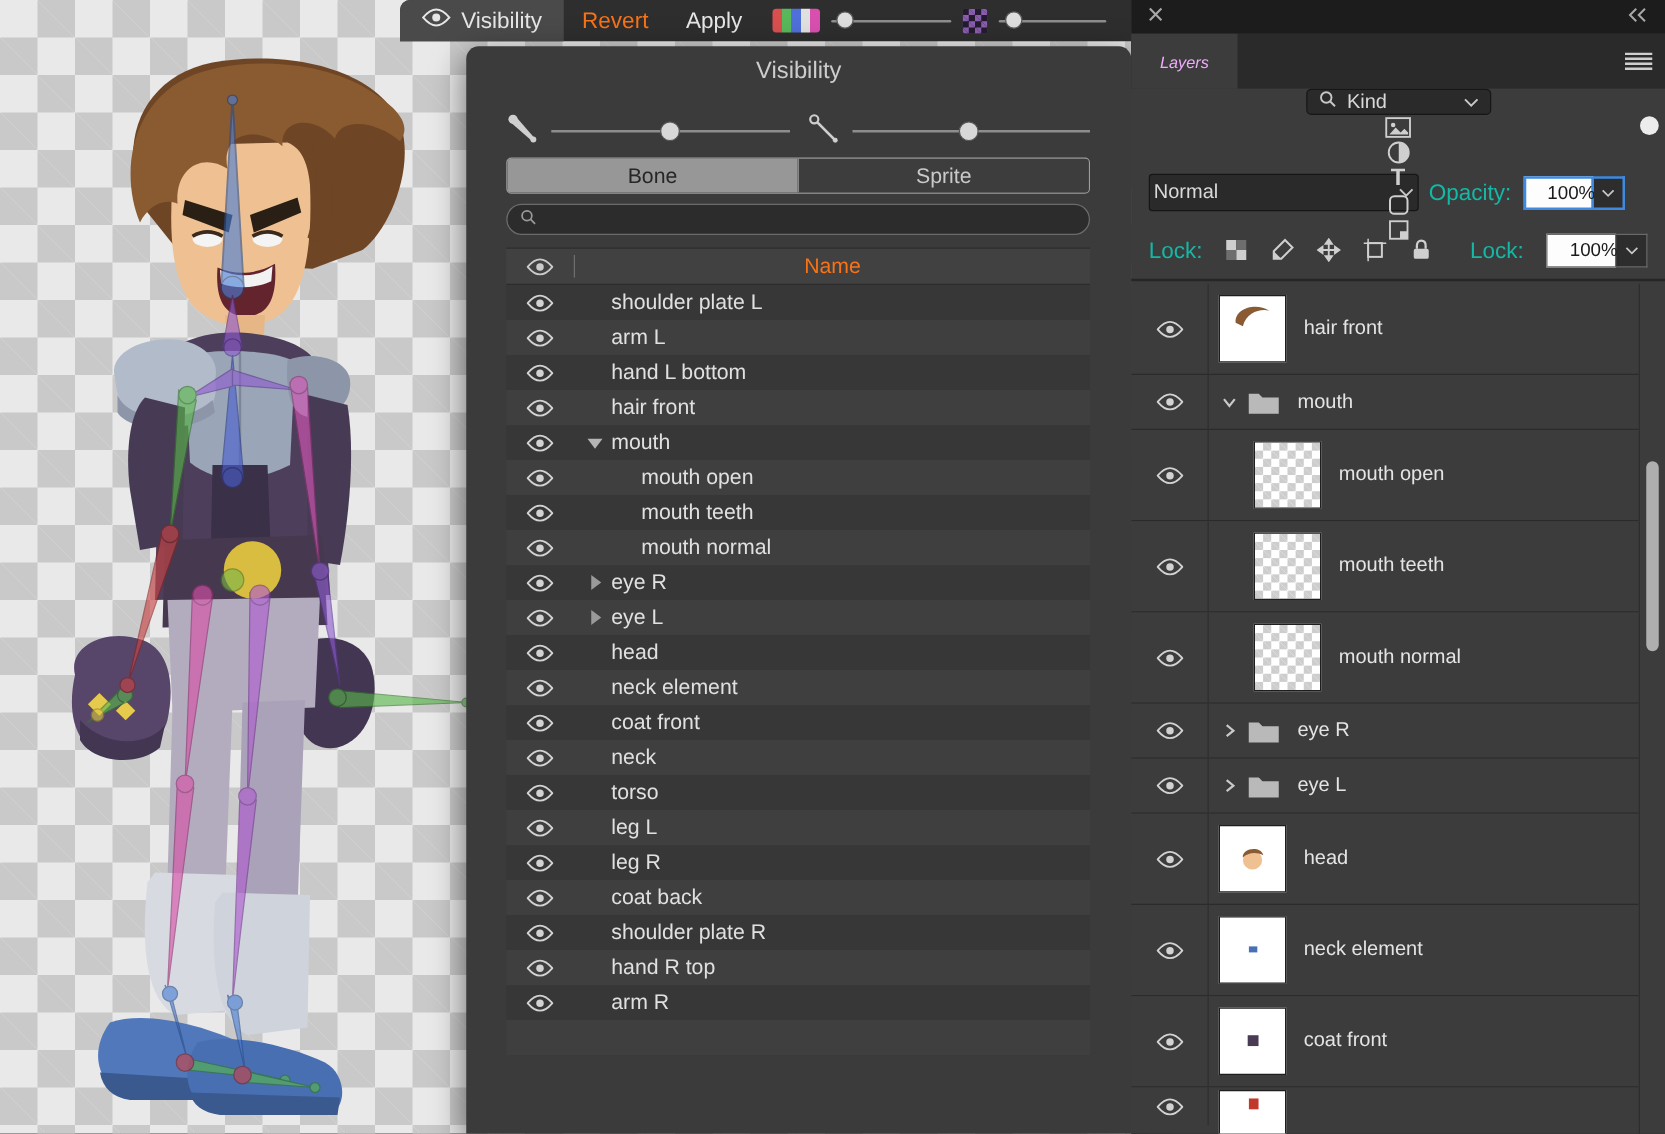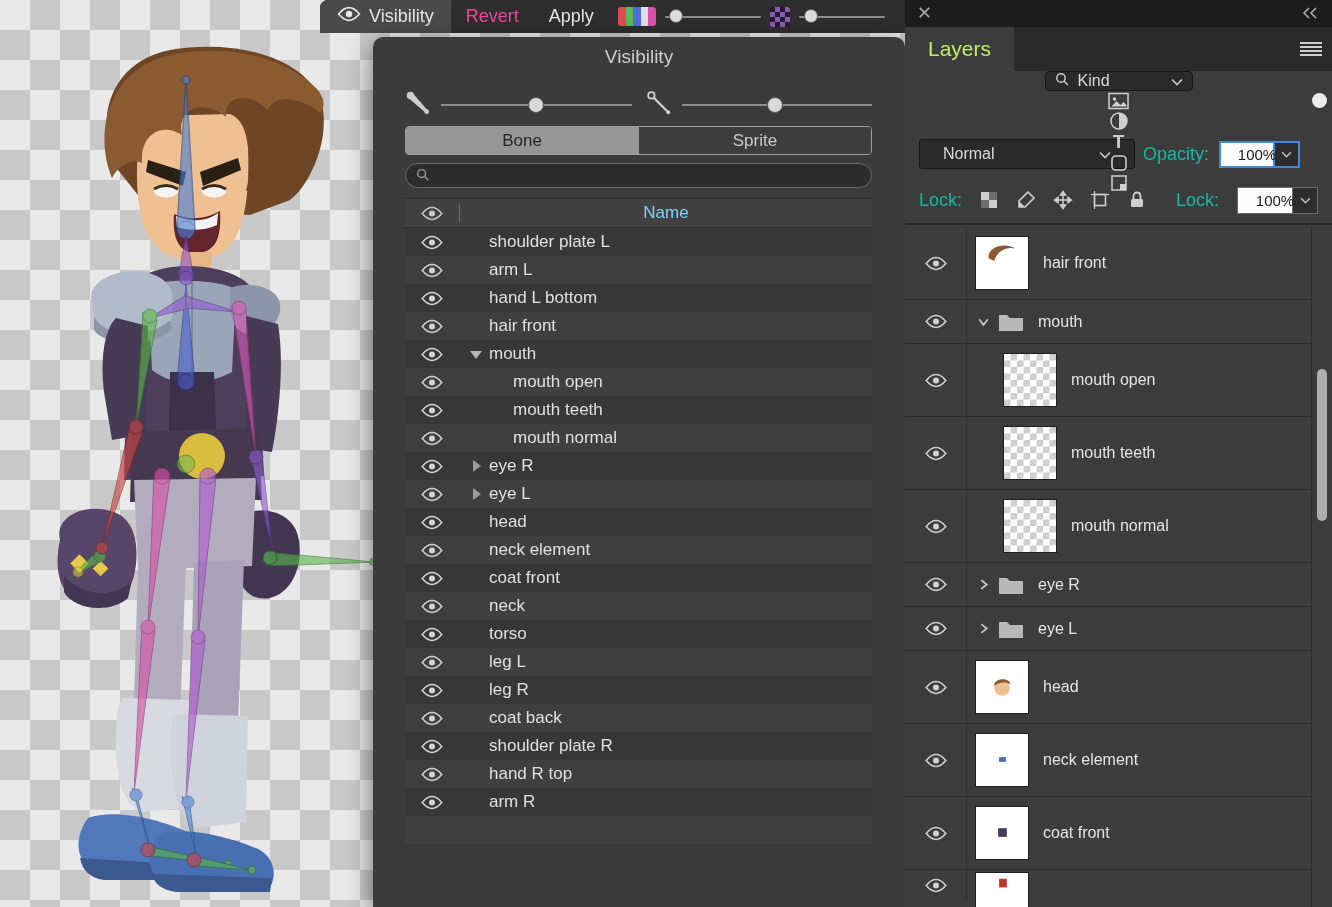--- a/index.html
+++ b/index.html
@@ -11,21 +11,21 @@
  background-image:linear-gradient(45deg,#c9c9c9 25%,transparent 25%,transparent 75%,#c9c9c9 75%),
  linear-gradient(45deg,#c9c9c9 25%,transparent 25%,transparent 75%,#c9c9c9 75%);
  background-size:60px 60px;background-position:0 0,30px 30px;}
 .char{position:absolute;left:0;top:0;}
 
 
 .top-toolbar{position:absolute;left:320px;top:0;width:585px;height:33px;background:#2e2e2e;
  border-radius:8px 0 0 0;display:flex;align-items:center;z-index:3;color:#e6e6e6;}
 .tb-visibility{height:33px;display:flex;align-items:center;gap:8px;padding:0 17px;background:#4a4a4a;border-radius:8px 0 0 0;font-size:18px;}
 .tb-btn{padding:0 15px;font-size:18px;}
-.tb-btn.revert{color:#ec4899;}
+.tb-btn.revert{color:#f97316;}
 .tb-swatch{width:38px;height:19px;border-radius:3px;margin:0 9px;flex:none;}
 .tb-swatch.colors{background:linear-gradient(90deg,#d94f4f 0 20%,#58b85a 20% 40%,#4f6fd9 40% 60%,#e0e0e0 60% 80%,#d94fb0 80% 100%);}
 .tb-swatch.purple{width:20px;height:20px;background-color:#241b30;
  background-image:linear-gradient(45deg,#8a5fae 25%,transparent 25%,transparent 75%,#8a5fae 75%),
  linear-gradient(45deg,#8a5fae 25%,transparent 25%,transparent 75%,#8a5fae 75%);
  background-size:10px 10px;background-position:0 0,5px 5px;}
 .tb-slider{position:relative;height:33px;flex:none;}
 .tb-slider .track{position:absolute;top:16px;left:0;right:0;height:2px;background:#8d8d8d;border-radius:1px;}
 .tb-slider .knob{position:absolute;top:9px;width:14px;height:14px;border-radius:50%;background:#dedede;border:1px solid #5a5a5a;}
 
@@ -41,46 +41,46 @@
 .vd-tabs{position:absolute;top:89px;left:32px;right:33px;height:29px;display:flex;border:1px solid #9d9d9d;border-radius:4px;overflow:hidden;}
 .vd-tab{flex:1;display:flex;align-items:center;justify-content:center;font-size:17px;}
 .vd-tab.active{background:#979797;color:#262626;}
 .vd-tab.inactive{background:#3d3d3d;color:#c9c9c9;border-left:1px solid #9d9d9d;}
 .vd-search{position:absolute;top:126px;left:32px;right:33px;height:25px;background:#2c2c2c;border:1px solid #6b6b6b;border-radius:13px;display:flex;align-items:center;padding:0 10px;gap:7px;}
 .vd-search input{background:transparent;border:none;outline:none;color:#ddd;flex:1;font-size:15px;font-family:"Liberation Sans",sans-serif;}
 .vd-table{position:absolute;top:161px;left:32px;right:33px;bottom:0;}
 .vd-header{height:30px;display:flex;align-items:center;background:#414141;border-top:1px solid #2c2c2c;border-bottom:1px solid #2c2c2c;position:relative;}
 .vd-header .hdr-eye{width:54px;display:flex;justify-content:center;}
 .vd-div{width:1px;height:18px;background:#6e6e6e;}
-.vd-name{flex:1;text-align:center;font-size:17px;color:#7dd3fc;}
+.vd-name{flex:1;text-align:center;font-size:17px;color:#f97316;}
 .v-row{height:28px;display:flex;align-items:center;position:relative;}
 .v-row:nth-child(odd){background:#373737;}
 .v-row:nth-child(even){background:#3f3f3f;}
 .v-eye{width:54px;display:flex;justify-content:center;}
 .v-exp{position:absolute;}
 .v-exp.open{left:65px;top:11px;width:0;height:0;border-left:6px solid transparent;border-right:6px solid transparent;border-top:8px solid #b5b5b5;}
 .v-exp.closed{left:68px;top:8px;width:0;height:0;border-top:6px solid transparent;border-bottom:6px solid transparent;border-left:8px solid #9a9a9a;}
 .v-label{margin-left:30px;font-size:17px;color:#e0e0e0;white-space:nowrap;}
 .v-label.ind{margin-left:54px;}
 .v-row-empty{height:28px;background:#3f3f3f;}
 
 
 .ps-panel{position:absolute;left:905px;top:0;width:427px;height:907px;background:#3c3c3c;z-index:5;color:#d9d9d9;}
 .ps-topbar{height:27px;background:#1c1c1c;display:flex;align-items:center;justify-content:space-between;padding:0 13px;}
 .ps-tabs{height:44px;background:#2a2a2a;display:flex;align-items:stretch;position:relative;}
-.ps-tab{background:#3c3c3c;padding:0 23px;display:flex;align-items:center;font-size:21px;color:#bef264;}
+.ps-tab{background:#3c3c3c;padding:0 23px;display:flex;align-items:center;font-size:13px;color:#f0abfc;font-style:italic;}
 .ps-menu{position:absolute;right:10px;top:15px;}
 .ps-filter{height:60px;display:flex;align-items:center;padding:0 14px;gap:0;position:relative;background:#3c3c3c;flex-direction:column;}
 .kind-select{display:flex;align-items:center;gap:9px;background:#2a2a2a;border:1px solid #161616;border-radius:4px;height:32px;padding:0 9px;width:148px;font-size:16px;}
 .kind-select .chev{margin-left:auto;}
 .ficon{width:42px;display:flex;justify-content:center;align-items:center;}
 .ficon.type-t{font-size:19px;font-weight:bold;color:#cfcfcf;}
 .filter-toggle{position:absolute;right:5px;top:22px;width:15px;height:15px;border-radius:50%;background:#ececec;}
 .ps-blend{height:46px;display:flex;align-items:center;padding:0 14px;gap:8px;}
-.blend-select{width:216px;height:30px;display:flex;align-items:center;justify-content:space-between;background:#2a2a2a;border:1px solid #161616;border-radius:3px;padding:0 23px;font-size:16px;flex:none;}
+.blend-select{width:216px;height:30px;display:flex;align-items:center;justify-content:space-between;background:#2a2a2a;border:1px solid #161616;border-radius:3px;padding:0 3px;font-size:16px;flex:none;}
 .lbl{font-size:18px;color:#14b8a6;white-space:nowrap;}
 .val-wrap{display:flex;align-items:center;margin-left:2px;}
 .val-field{width:56px;height:27px;background:#fdfdfd;color:#1b1b1b;display:flex;align-items:center;justify-content:center;font-size:15px;border:1px solid #6a6a6a;padding-left:20px;}
 .val-chev{width:25px;height:27px;display:flex;align-items:center;justify-content:center;border:1px solid #6a6a6a;border-left:none;background:#2d2d2d;}
 .val-wrap.blue .val-field{border:2px solid #3f8ae0;}
 .val-wrap.blue .val-chev{border:2px solid #3f8ae0;border-left:none;}
 .ps-lock{height:48px;display:flex;align-items:center;padding:0 14px;gap:16px;border-bottom:2px solid #262626;}
 .licon{width:38px;display:flex;justify-content:center;align-items:center;}
 .ps-lock .lbl.fill{margin-left:12px;}
 .ps-layers{position:absolute;top:227px;left:0;right:21px;bottom:0;overflow:hidden;}

